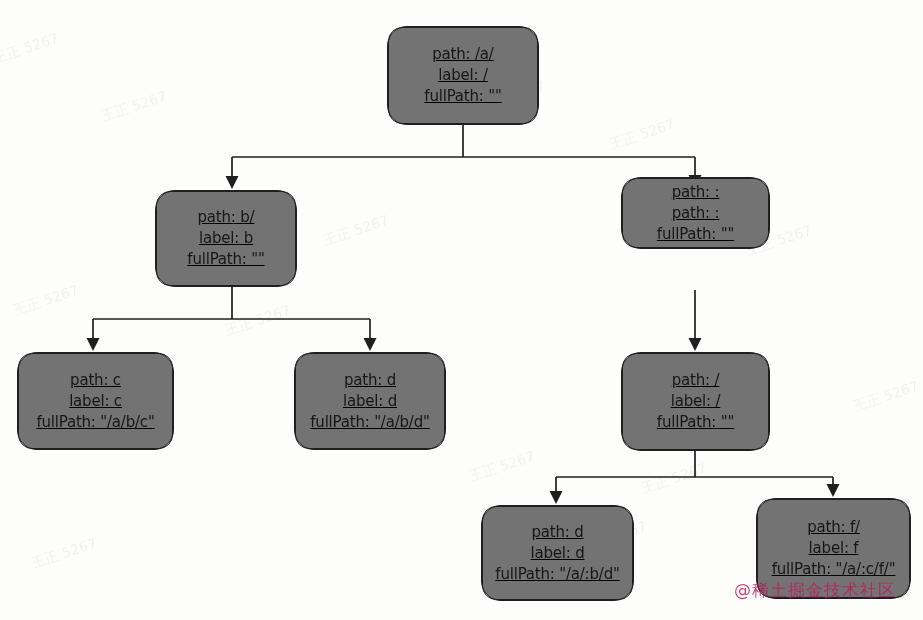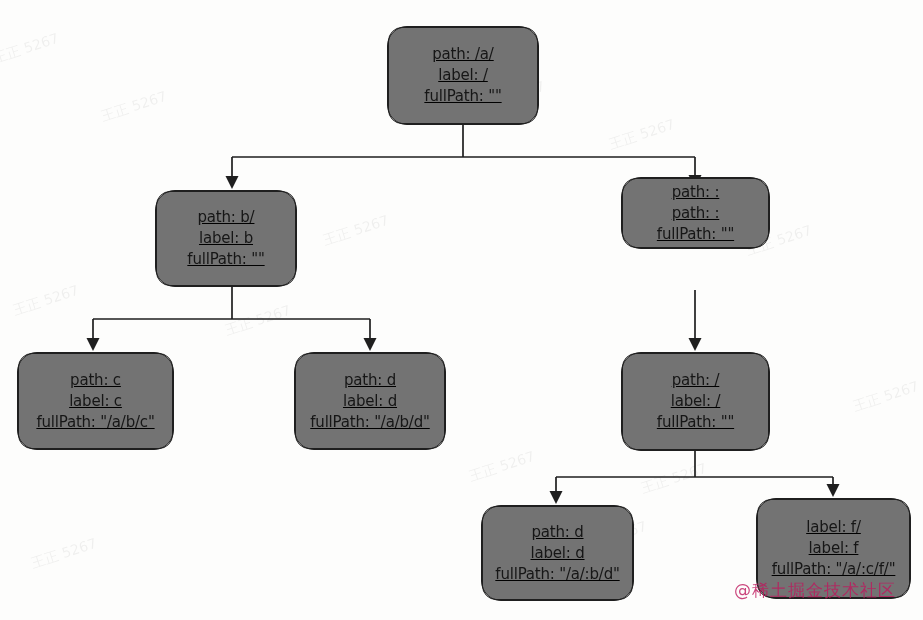--- a/index.html
+++ b/index.html
@@ -166,21 +166,21 @@
   <div class="node" style="left:481px; top:505px; width:153px; height:96px;">
     <div class="node-inner">
       <span class="node-line">path: d</span>
       <span class="node-line">label: d</span>
       <span class="node-line">fullPath: "/a/:b/d"</span>
     </div>
   </div>
 
   <div class="node" style="left:756px; top:498px; width:155px; height:101px;">
     <div class="node-inner">
-      <span class="node-line">label: f/</span>
+      <span class="node-line">path: f/</span>
       <span class="node-line">label: f</span>
       <span class="node-line">fullPath: "/a/:c/f/"</span>
     </div>
   </div>
 
   <div class="credit">@稀土掘金技术社区</div>
 
 </div>
 
 </body></html>

